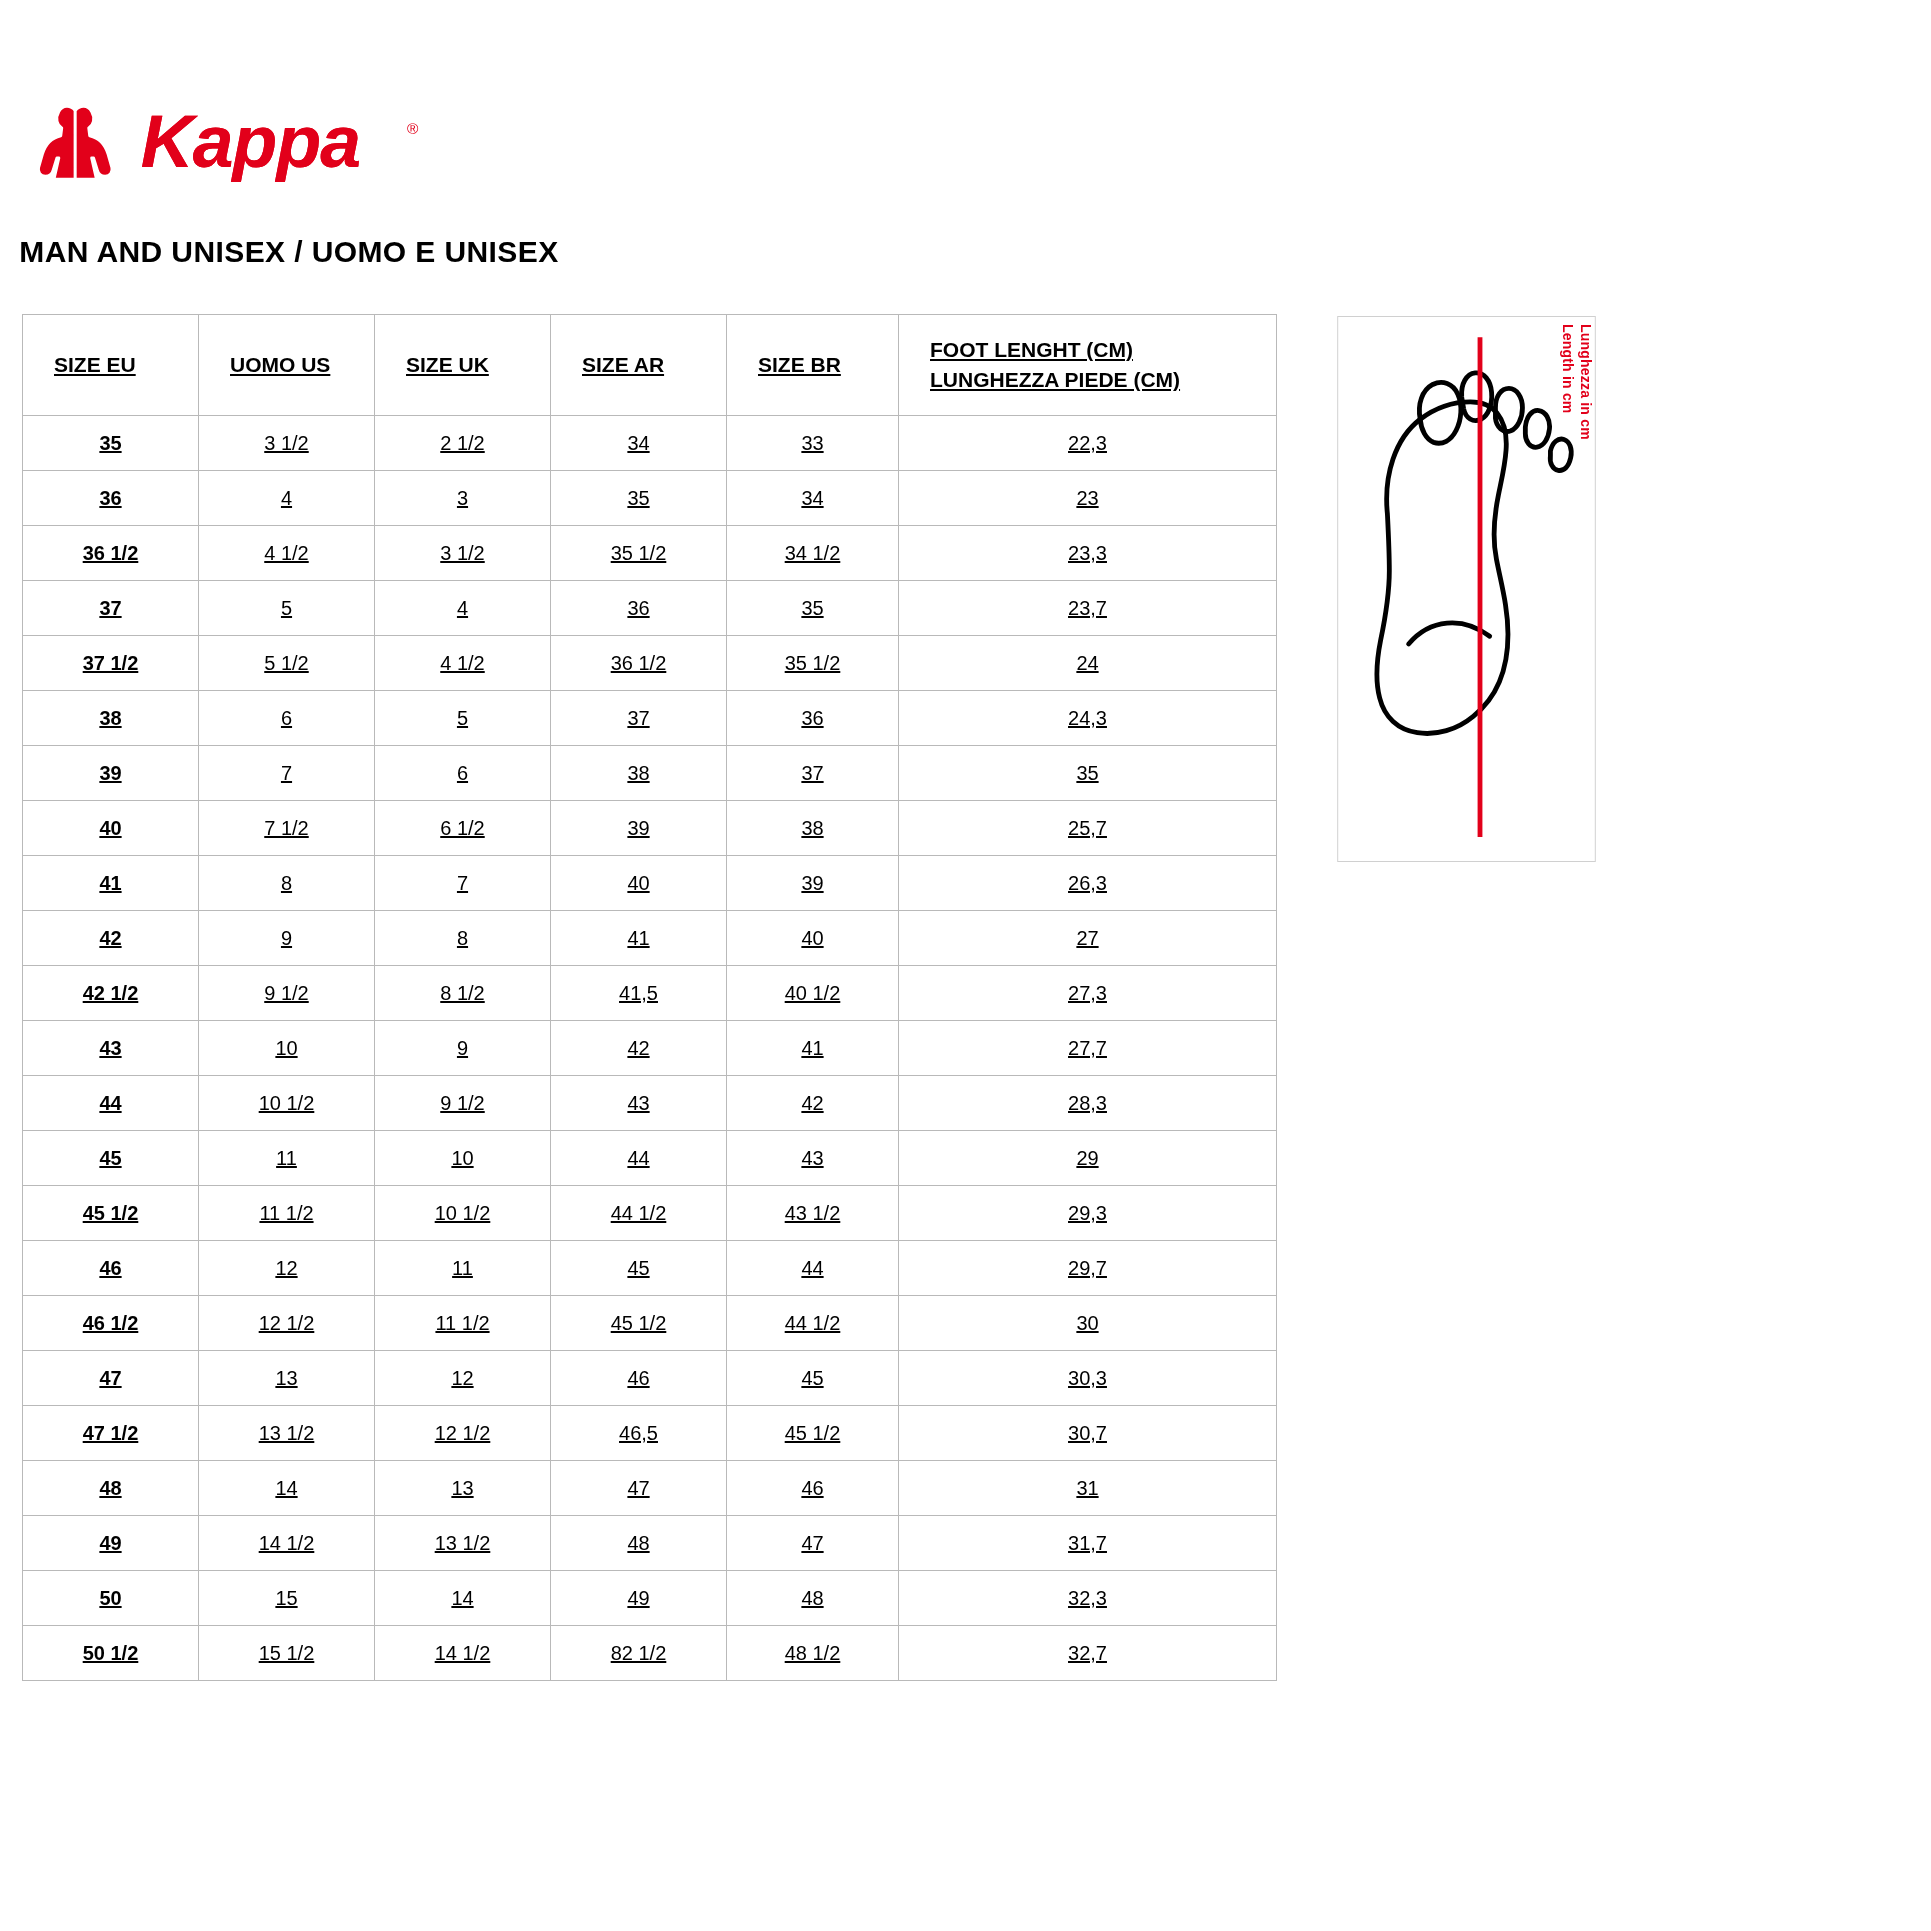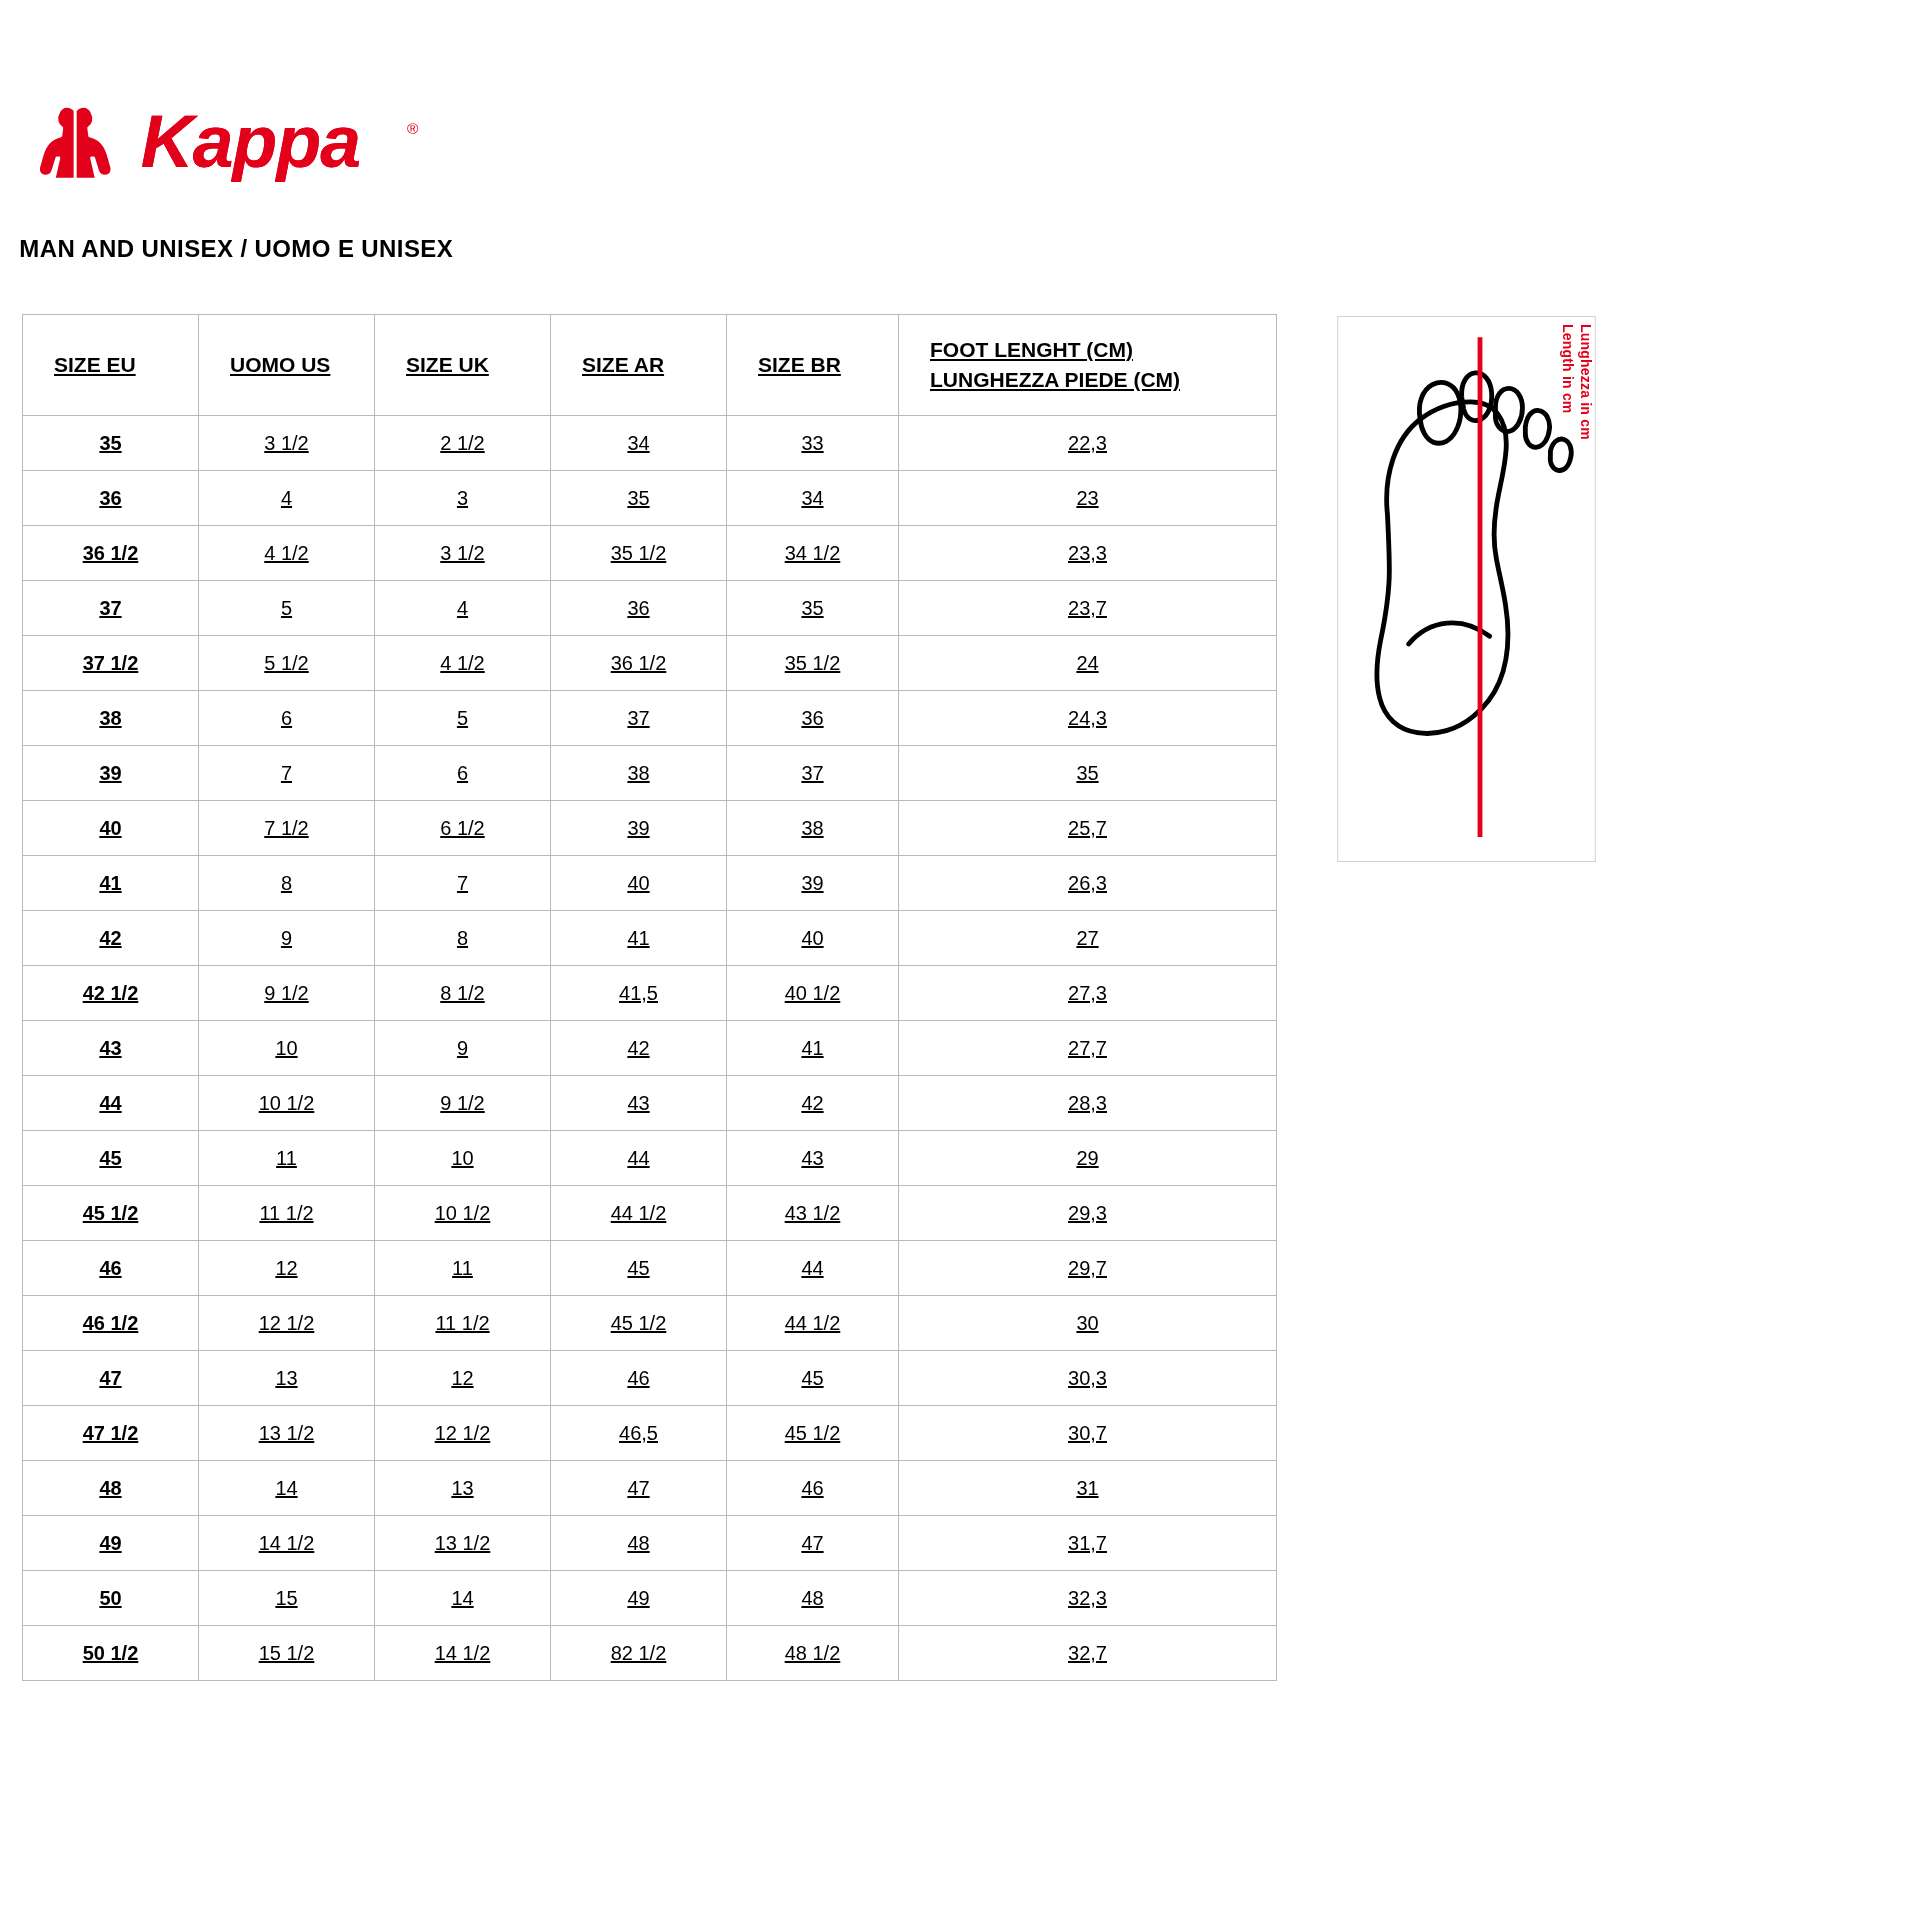--- a/index.html
+++ b/index.html
@@ -32,21 +32,21 @@
     width: 512px;
     height: 82px;
   }
   .logo-wrap svg { display: block; }
 
   
   .doc-title {
     position: absolute;
     left: 19.3px;
     top: 235px;
-    font-size: 24px;
+    font-size: 30px;
     font-weight: bold;
     letter-spacing: 0.4px;
     white-space: nowrap;
   }
 
   
   .table-wrap {
     position: absolute;
     left: 22px;
     top: 314px;

